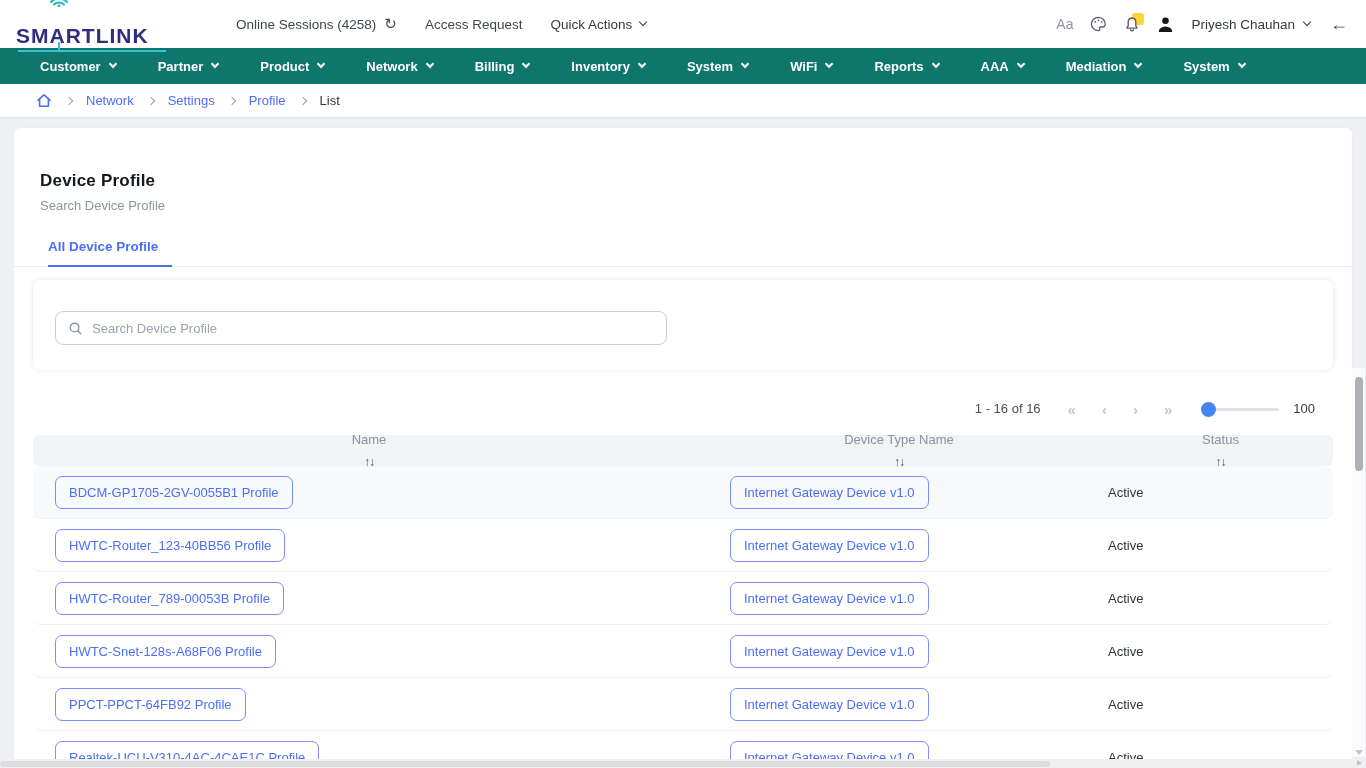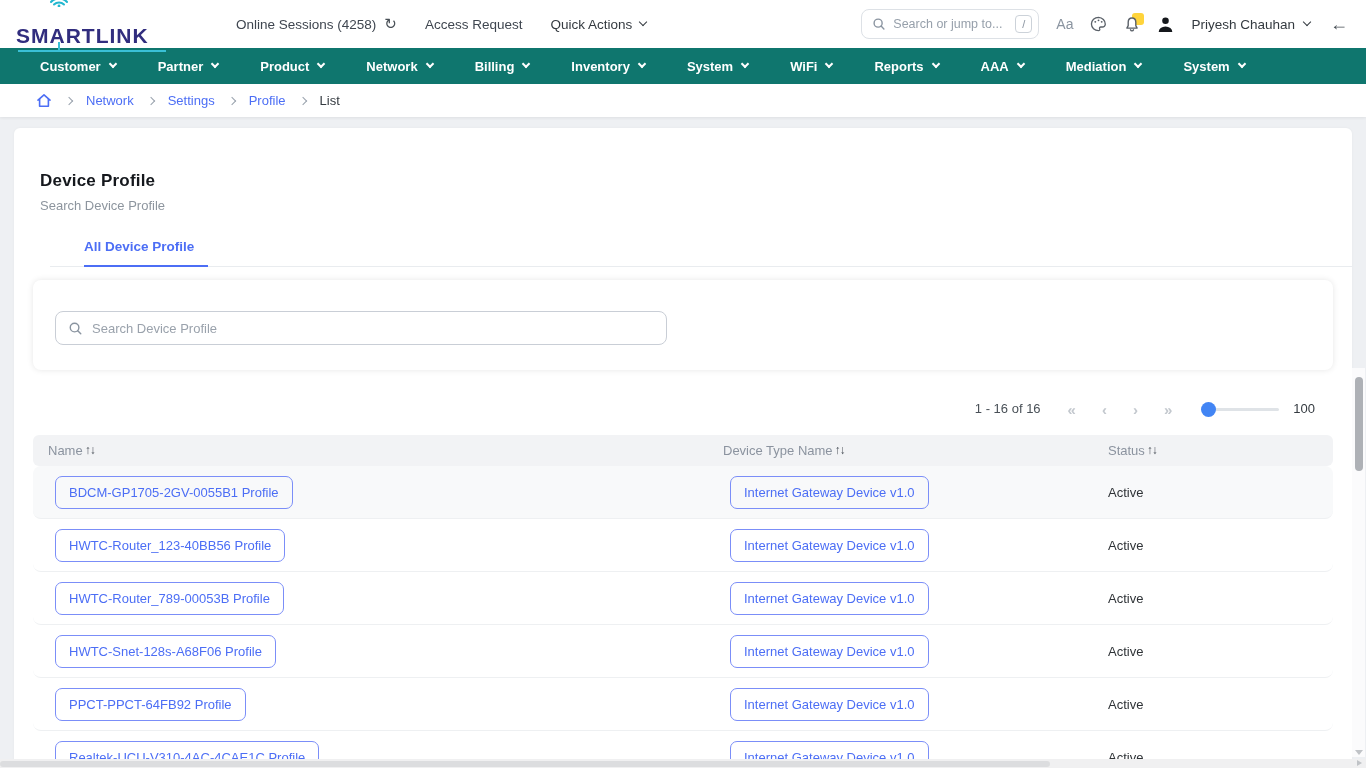--- a/index.html
+++ b/index.html
@@ -45,41 +45,41 @@
   .bc-sep { color: #98a1ac; }
   .bc-item { color: #4c6ef5; cursor: pointer; }
   .bc-item.current { color: #343a40; cursor: default; }
   .home-icon { display: inline-flex; cursor: pointer; }
 
   
   .card { margin: 11px 14px 0; background: #fff; border-radius: 6px; min-height: 700px; box-shadow: 0 0 3px rgba(0,0,0,0.04); }
   .page-title { margin: 0; padding: 43px 0 0 26px; font-size: 17px; font-weight: 700; color: #15181d; letter-spacing: 0.2px; }
   .page-subtitle { padding: 7px 0 0 26px; font-size: 13px; color: #8d959e; }
 
-  .tabs { margin-top: 24px; border-bottom: 1px solid #e9ecef; padding-left: 34px; margin-left: 36px; }
+  .tabs { margin-top: 24px; border-bottom: 1px solid #e9ecef; padding-left: 34px; }
   .tab { display: inline-block; padding: 0 14px 11px 0; color: #4c6ef5; font-size: 13.5px; font-weight: 600; border-bottom: 2.5px solid #4c6ef5; margin-bottom: -1px; cursor: pointer; }
 
   .search-panel { margin: 13px 19px 0; background: #fff; border-radius: 8px; box-shadow: 0 0 6px rgba(0,0,0,0.10); padding: 31px 22px 25px; }
   .search-box { width: 612px; height: 34px; border: 1px solid #c9ced6; border-radius: 8px; display: flex; align-items: center; gap: 9px; padding: 0 12px; }
   .search-box input { border: none; outline: none; flex: 1; font-size: 13px; color: #495057; font-family: "Liberation Sans", sans-serif; background: transparent; }
   .search-box input::placeholder { color: #9aa2ac; }
 
   
   .pag { display: flex; justify-content: flex-end; margin: 31px 37px 0 0; }
   .pag-range { color: #495057; font-size: 13px; margin-right: 14px; }
   .pag-btn { color: #c3c8ce; font-size: 15px; font-weight: 700; padding: 0 13px; cursor: pointer; user-select: none; }
   .slider { position: relative; width: 78px; height: 16px; margin-left: 16px; cursor: pointer; }
   .slider .track { position: absolute; left: 0; right: 0; top: 7px; height: 3px; background: #dfe3e7; border-radius: 2px; }
   .slider .knob { position: absolute; left: 0; top: 0.5px; width: 15px; height: 15px; border-radius: 50%; background: #4285F4; }
   .pag-size { color: #343a40; font-size: 13px; margin-left: 14px; }
 
   
   .table { margin: 17px 19px 0; }
   .thead { height: 31px; background: #f2f3f5; border-radius: 6px; display: flex; align-items: center; color: #8b939f; font-size: 13px; }
-  .th { display: flex; align-items: flex-start; gap: 2px; }
+  .th { display: flex; align-items: center; gap: 8px; flex-direction: column; }
   .th.name { flex: 0 0 657px; padding-left: 15px; }
   .th.type { flex: 0 0 385px; padding-left: 33px; }
   .th.status { flex: 1; padding-left: 33px; }
   .sort { color: #4a5058; font-size: 12px; letter-spacing: -1px; cursor: pointer; }
 
   .trow { display: flex; align-items: center; height: 53px; border-bottom: 1px solid #eef0f2; background: #fff; border-radius: 8px; }
   .trow.first { background: #f8f9fa; }
   .td.name { flex: 0 0 657px; padding-left: 22px; }
   .td.type { flex: 0 0 385px; padding-left: 40px; }
   .td.status { flex: 1; padding-left: 33px; font-size: 13px; color: #2f3337; }
@@ -118,28 +118,20 @@
       <span class="top-link-item">
         <span>Access Request</span>
       </span>
       <span class="top-link-item" style="color:#343a40;">
         <span>Quick Actions</span>
         <span class="chev"></span>
       </span>
     </div>
 
     <div class="top-right">
-      <div class="global-search">
-        <svg width="14" height="14" viewBox="0 0 16 16">
-          <circle cx="7" cy="7" r="4.6" fill="none" stroke="#8a94a0" stroke-width="1.6"></circle>
-          <line x1="10.4" y1="10.4" x2="13.6" y2="13.6" stroke="#8a94a0" stroke-width="1.6" stroke-linecap="round"></line>
-        </svg>
-        <input placeholder="Search or jump to..." style="">
-        <span class="kbd">/</span>
-      </div>
       <span class="aa-toggle">Aa</span>
       <span class="icon-btn">
         <svg width="17" height="16" viewBox="0 0 18 17">
           <path d="M9 1.5 a7.5 7 0 1 0 0 14 c1.3 0 1.7-1 1.2-1.9 -.5-1 .1-1.9 1.2-1.9 h1.8 a3 3 0 0 0 3-3 A7.5 7 0 0 0 9 1.5 Z" fill="none" stroke="#5a6068" stroke-width="1.4"></path>
           <circle cx="5.6" cy="6.2" r="1" fill="#5a6068"></circle>
           <circle cx="9" cy="4.6" r="1" fill="#5a6068"></circle>
           <circle cx="12.4" cy="6.2" r="1" fill="#5a6068"></circle>
         </svg>
       </span>
       <span class="icon-btn">

